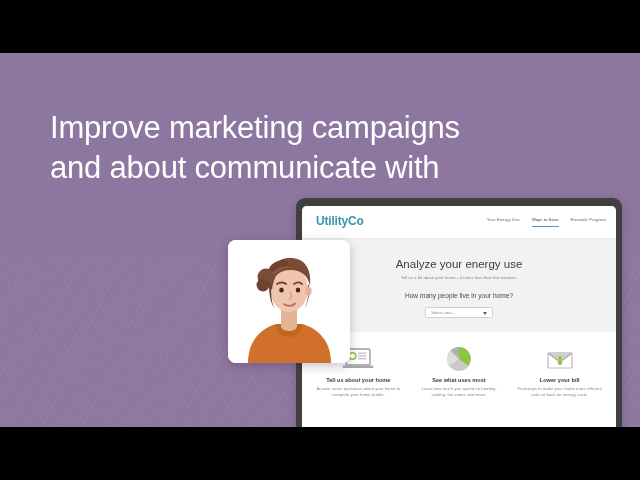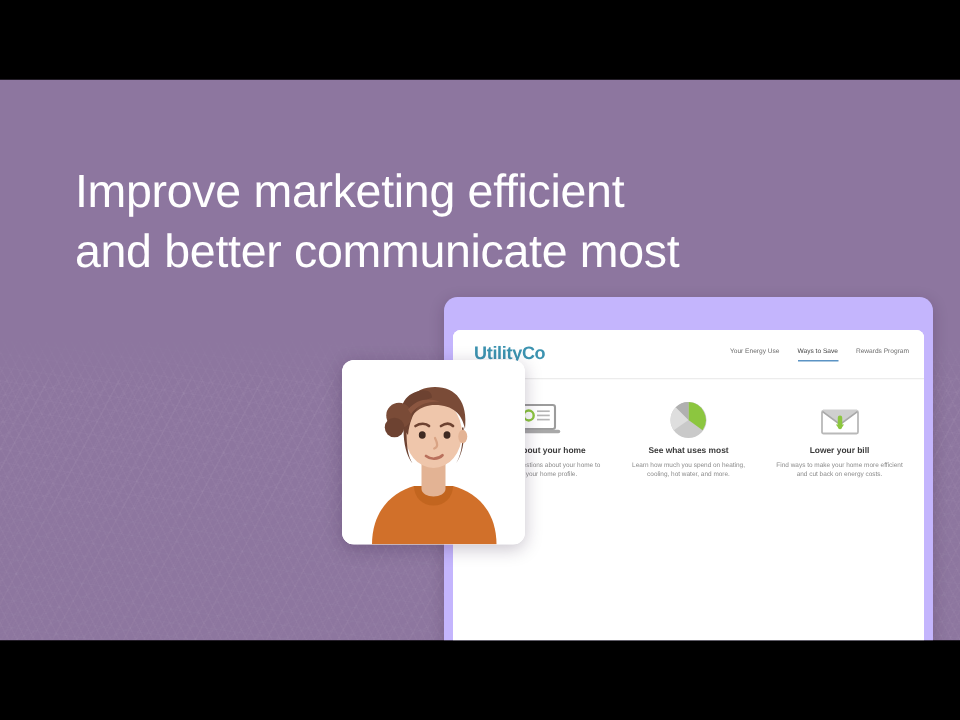--- a/index.html
+++ b/index.html
@@ -92,24 +92,24 @@
     top: 145px;
     width: 326px;
     height: 258px;
     z-index: 5;
   }
   #screen-bezel {
     position: absolute;
     left: 0; top: 0;
     width: 326px;
     height: 244px;
-    background: #c4b5fd;
+    background: #404040;
     border-radius: 9px 9px 4px 4px;
     box-shadow: 0 3px 10px rgba(40,20,55,0.22);
-    padding: 22px 6px 4px 6px;
+    padding: 8px 6px 4px 6px;
     box-sizing: border-box;
   }
   #screen {
     position: relative;
     width: 100%;
     height: 100%;
     background: #ffffff;
     border-radius: 5px 5px 2px 2px;
     overflow: hidden;
   }
@@ -254,37 +254,46 @@
 <div id="stage">
 
   <div class="bar top"></div>
 
   <div id="slide">
 
     <div id="pattern"></div>
     <div id="pattern2"></div>
 
     <div id="headline">
-      <span class="hl">Improve marketing efficient</span>
-      <span class="hl">and better communicate most</span>
+      <span class="hl">Improve marketing campaigns</span>
+      <span class="hl">and about communicate with</span>
     </div>
 
     <div id="mockup">
       <div id="screen-bezel">
         <div id="screen">
 
           <div id="site-header">
             <div id="brand">UtilityCo</div>
             <div id="site-nav">
               <span class="nav-link">Your Energy Use</span>
               <span class="nav-link active">Ways to Save</span>
               <span class="nav-link">Rewards Program</span>
             </div>
           </div>
 
+          <div id="hero">
+            <div id="hero-title">Analyze your energy use</div>
+            <div id="hero-sub">Tell us a bit about your home—it takes less than five minutes.</div>
+            <div id="hero-q">How many people live in your home?</div>
+            <div id="select-wrap">
+              <span id="select-text">Select one...</span>
+              <span id="select-caret"></span>
+            </div>
+          </div>
 
           <div id="features">
 
             <div class="feature">
               <div class="feature-icon">
                 <svg width="34" height="25" viewBox="0 0 34 25">
                   <rect x="5" y="2" width="24" height="16" rx="1.5" fill="#ffffff" stroke="#9c9c9c" stroke-width="1.4"></rect>
                   <circle cx="11.5" cy="9" r="3.3" fill="none" stroke="#8cc63f" stroke-width="1.6"></circle>
                   <rect x="17" y="5.6" width="8.5" height="1.1" fill="#b5b5b5"></rect>
                   <rect x="17" y="8.4" width="8.5" height="1.1" fill="#b5b5b5"></rect>

